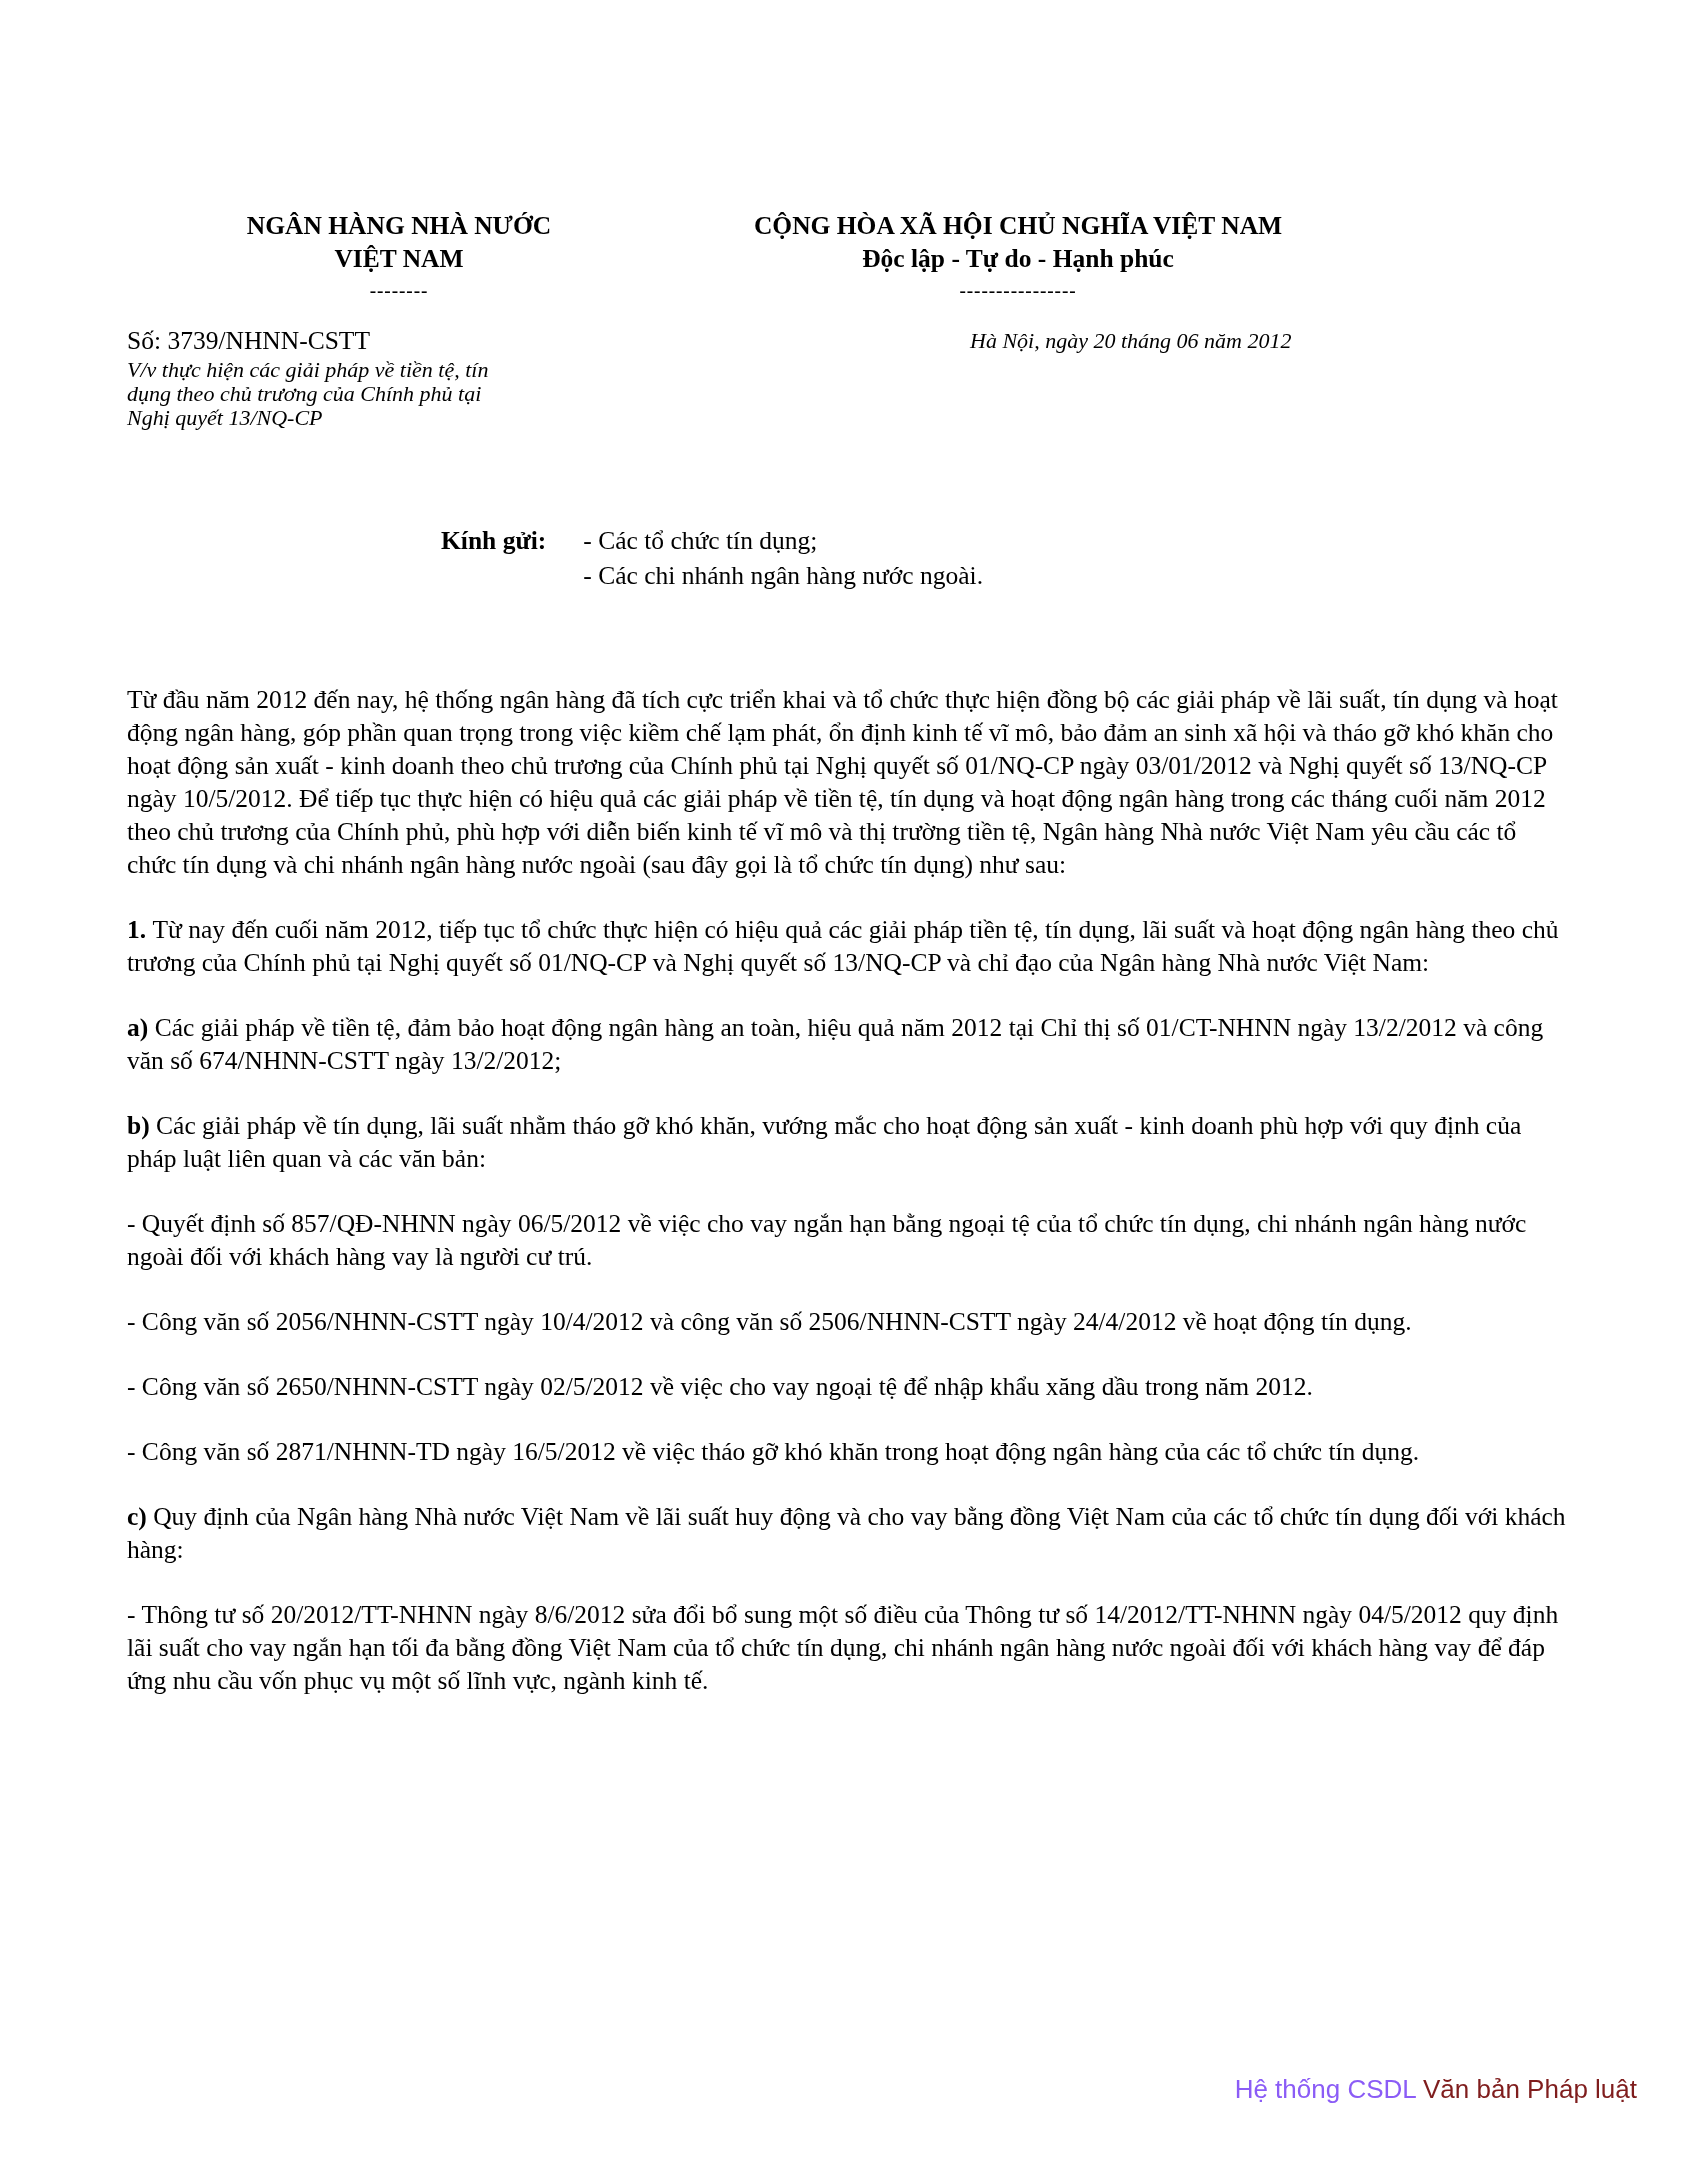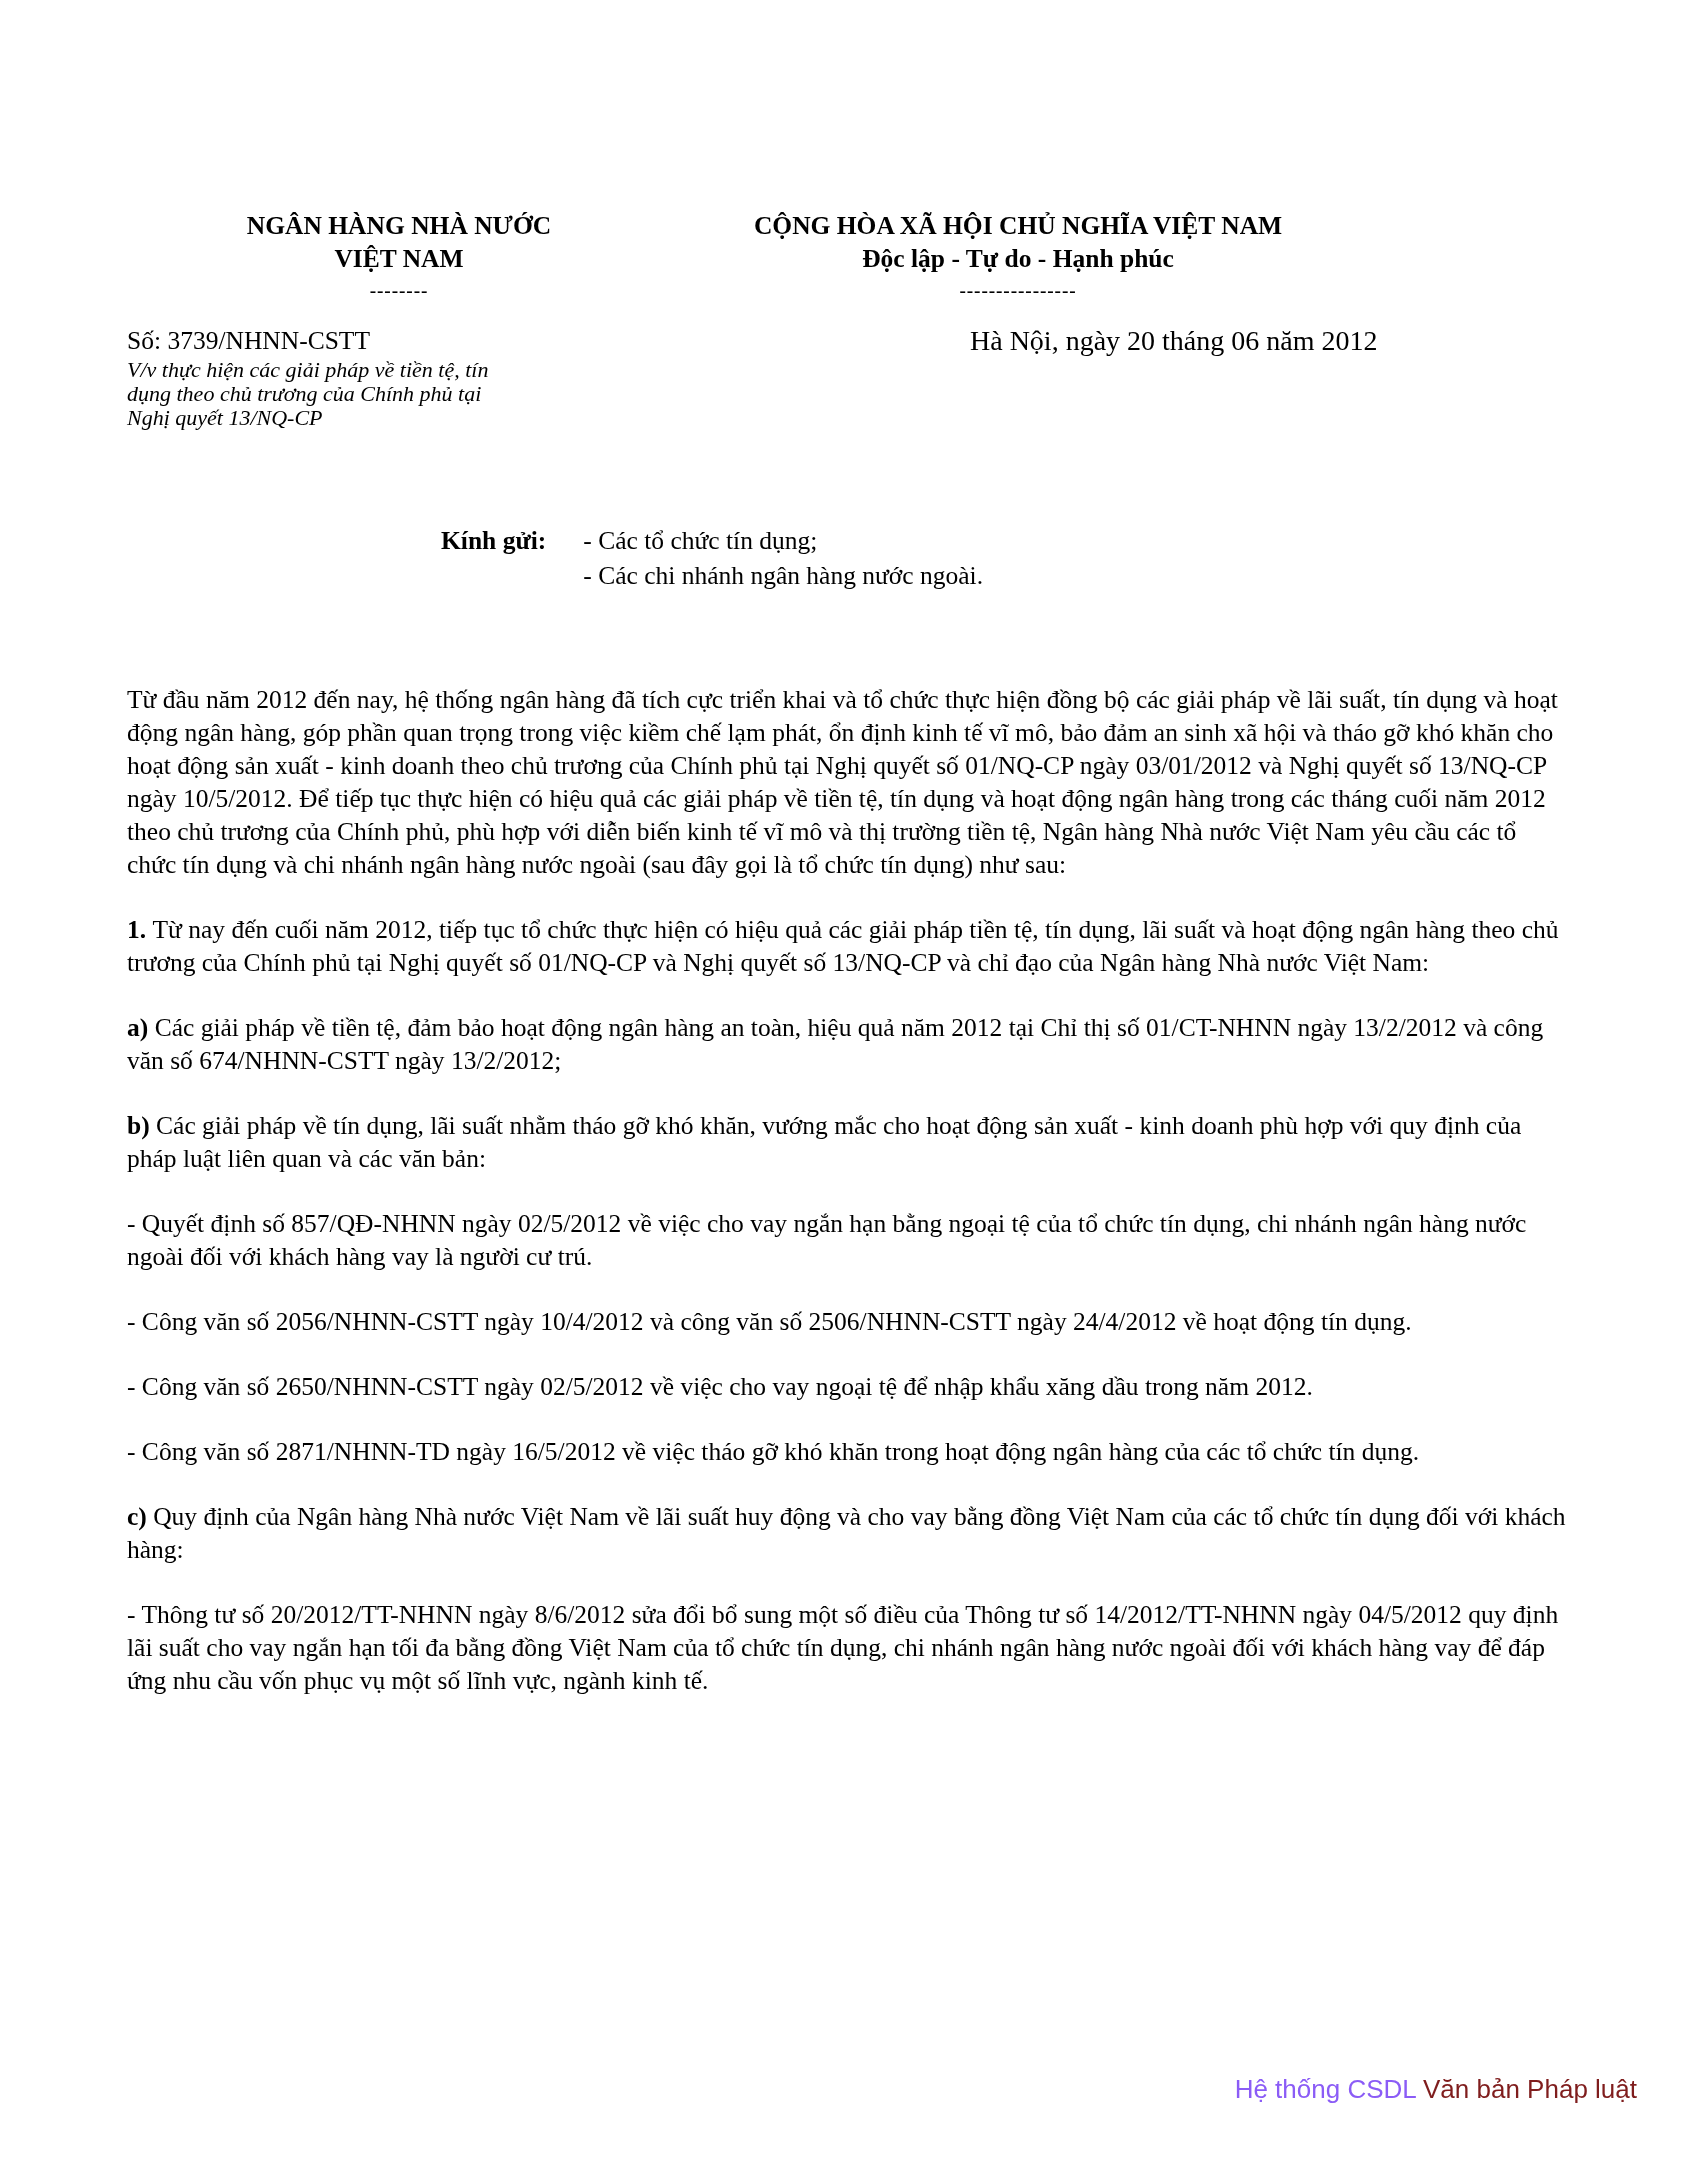--- a/index.html
+++ b/index.html
@@ -61,21 +61,22 @@
     font-style: italic;
     font-size: 22px;
     line-height: 24px;
     max-width: 391px;
     margin-top: 1.8px;
   }
   .place-date {
     position: absolute;
     left: 843px;
     top: 0;
-    font-size: 28px;
+    font-style: italic;
+    font-size: 22px;
     line-height: 32px;
   }
 
   
   .recipients-row {
     margin-top: 58px;
     margin-left: 314px;
     display: flex;
     font-size: 25.5px;
     line-height: 35px;
@@ -147,21 +148,21 @@
       <div>- Các tổ chức tín dụng;</div>
       <div>- Các chi nhánh ngân hàng nước ngoài.</div>
     </div>
   </div>
 
   <div class="body-text">
     <p class="para"><span class="lead"></span><span>Từ đầu năm 2012 đến nay, hệ thống ngân hàng đã tích cực triển khai và tổ chức thực hiện đồng bộ các giải pháp về lãi suất, tín dụng và hoạt động ngân hàng, góp phần quan trọng trong việc kiềm chế lạm phát, ổn định kinh tế vĩ mô, bảo đảm an sinh xã hội và tháo gỡ khó khăn cho hoạt động sản xuất - kinh doanh theo chủ trương của Chính phủ tại Nghị quyết số 01/NQ-CP ngày 03/01/2012 và Nghị quyết số 13/NQ-CP ngày 10/5/2012. Để tiếp tục thực hiện có hiệu quả các giải pháp về tiền tệ, tín dụng và hoạt động ngân hàng trong các tháng cuối năm 2012 theo chủ trương của Chính phủ, phù hợp với diễn biến kinh tế vĩ mô và thị trường tiền tệ, Ngân hàng Nhà nước Việt Nam yêu cầu các tổ chức tín dụng và chi nhánh ngân hàng nước ngoài (sau đây gọi là tổ chức tín dụng) như sau:</span></p>
     <p class="para"><span class="lead">1. </span><span>Từ nay đến cuối năm 2012, tiếp tục tổ chức thực hiện có hiệu quả các giải pháp tiền tệ, tín dụng, lãi suất và hoạt động ngân hàng theo chủ trương của Chính phủ tại Nghị quyết số 01/NQ-CP và Nghị quyết số 13/NQ-CP và chỉ đạo của Ngân hàng Nhà nước Việt Nam:</span></p>
     <p class="para"><span class="lead">a) </span><span>Các giải pháp về tiền tệ, đảm bảo hoạt động ngân hàng an toàn, hiệu quả năm 2012 tại Chỉ thị số 01/CT-NHNN ngày 13/2/2012 và công văn số 674/NHNN-CSTT ngày 13/2/2012;</span></p>
     <p class="para"><span class="lead">b) </span><span>Các giải pháp về tín dụng, lãi suất nhằm tháo gỡ khó khăn, vướng mắc cho hoạt động sản xuất - kinh doanh phù hợp với quy định của pháp luật liên quan và các văn bản:</span></p>
-    <p class="para"><span class="lead"></span><span>- Quyết định số 857/QĐ-NHNN ngày 02/5/2012 về việc cho vay ngắn hạn bằng ngoại tệ của tổ chức tín dụng, chi nhánh ngân hàng nước ngoài đối với khách hàng vay là người cư trú.</span></p>
+    <p class="para"><span class="lead"></span><span>- Quyết định số 857/QĐ-NHNN ngày 06/5/2012 về việc cho vay ngắn hạn bằng ngoại tệ của tổ chức tín dụng, chi nhánh ngân hàng nước ngoài đối với khách hàng vay là người cư trú.</span></p>
     <p class="para"><span class="lead"></span><span>- Công văn số 2056/NHNN-CSTT ngày 10/4/2012 và công văn số 2506/NHNN-CSTT ngày 24/4/2012 về hoạt động tín dụng.</span></p>
     <p class="para"><span class="lead"></span><span>- Công văn số 2650/NHNN-CSTT ngày 02/5/2012 về việc cho vay ngoại tệ để nhập khẩu xăng dầu trong năm 2012.</span></p>
     <p class="para"><span class="lead"></span><span>- Công văn số 2871/NHNN-TD ngày 16/5/2012 về việc tháo gỡ khó khăn trong hoạt động ngân hàng của các tổ chức tín dụng.</span></p>
     <p class="para"><span class="lead">c) </span><span>Quy định của Ngân hàng Nhà nước Việt Nam về lãi suất huy động và cho vay bằng đồng Việt Nam của các tổ chức tín dụng đối với khách hàng:</span></p>
     <p class="para"><span class="lead"></span><span>- Thông tư số 20/2012/TT-NHNN ngày 8/6/2012 sửa đổi bổ sung một số điều của Thông tư số 14/2012/TT-NHNN ngày 04/5/2012 quy định lãi suất cho vay ngắn hạn tối đa bằng đồng Việt Nam của tổ chức tín dụng, chi nhánh ngân hàng nước ngoài đối với khách hàng vay để đáp ứng nhu cầu vốn phục vụ một số lĩnh vực, ngành kinh tế.</span></p>
   </div>
 
   <div class="watermark">
     <div class="wm-line1">
       <span class="wm-part1">Hệ thống CSDL</span>

